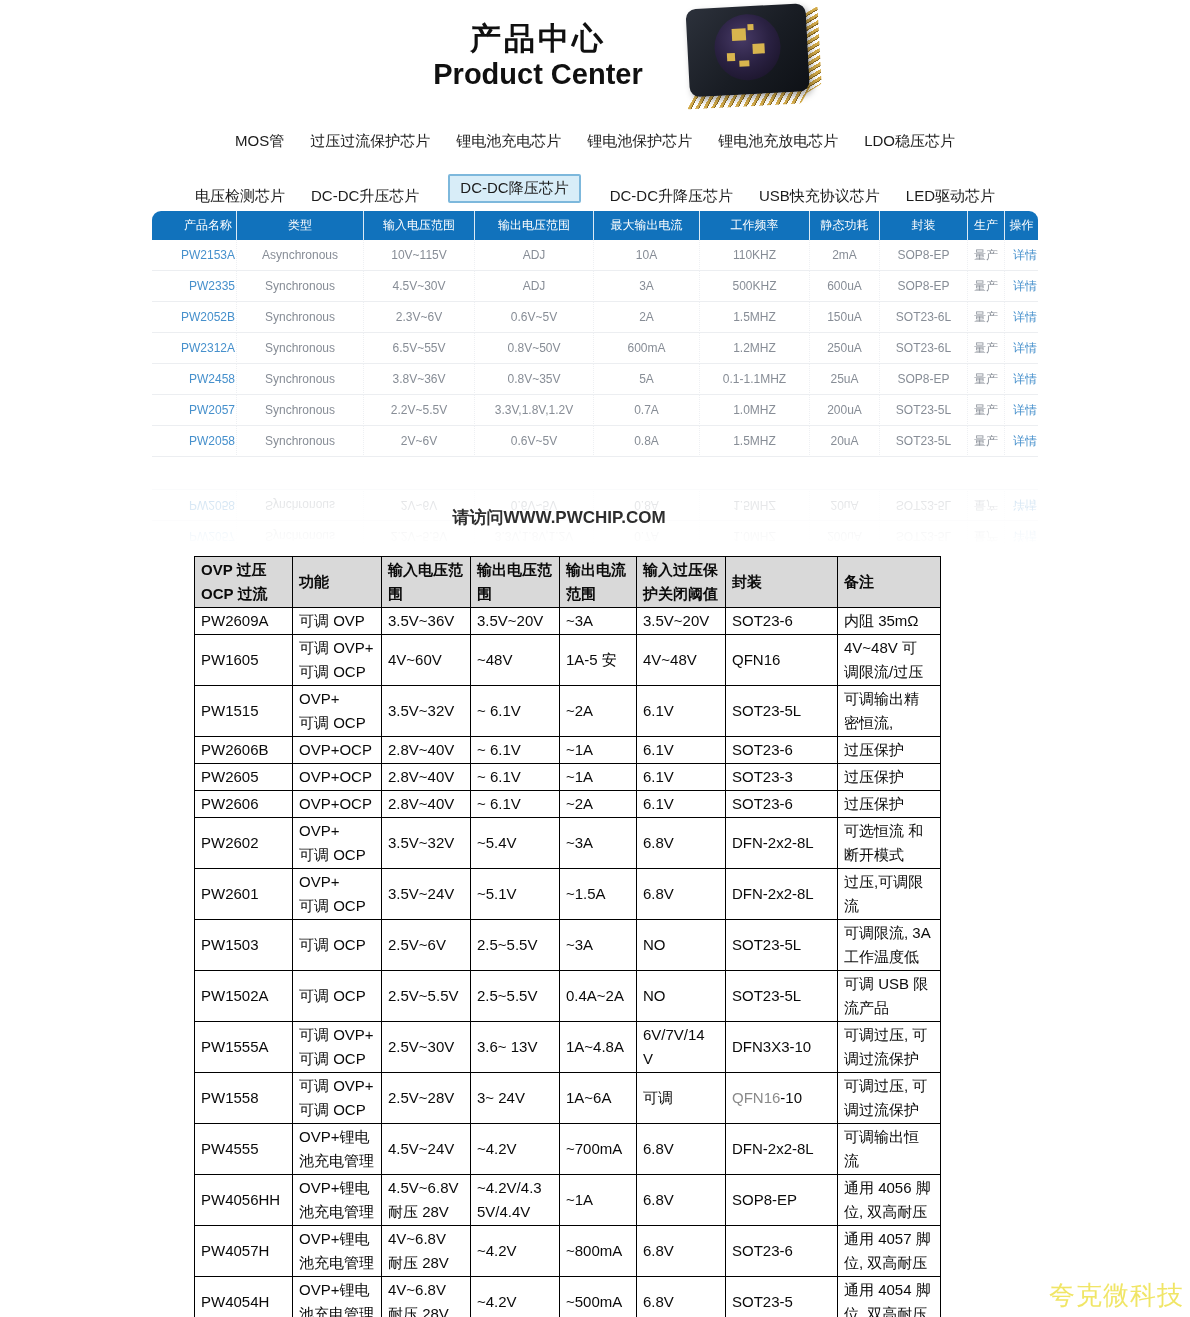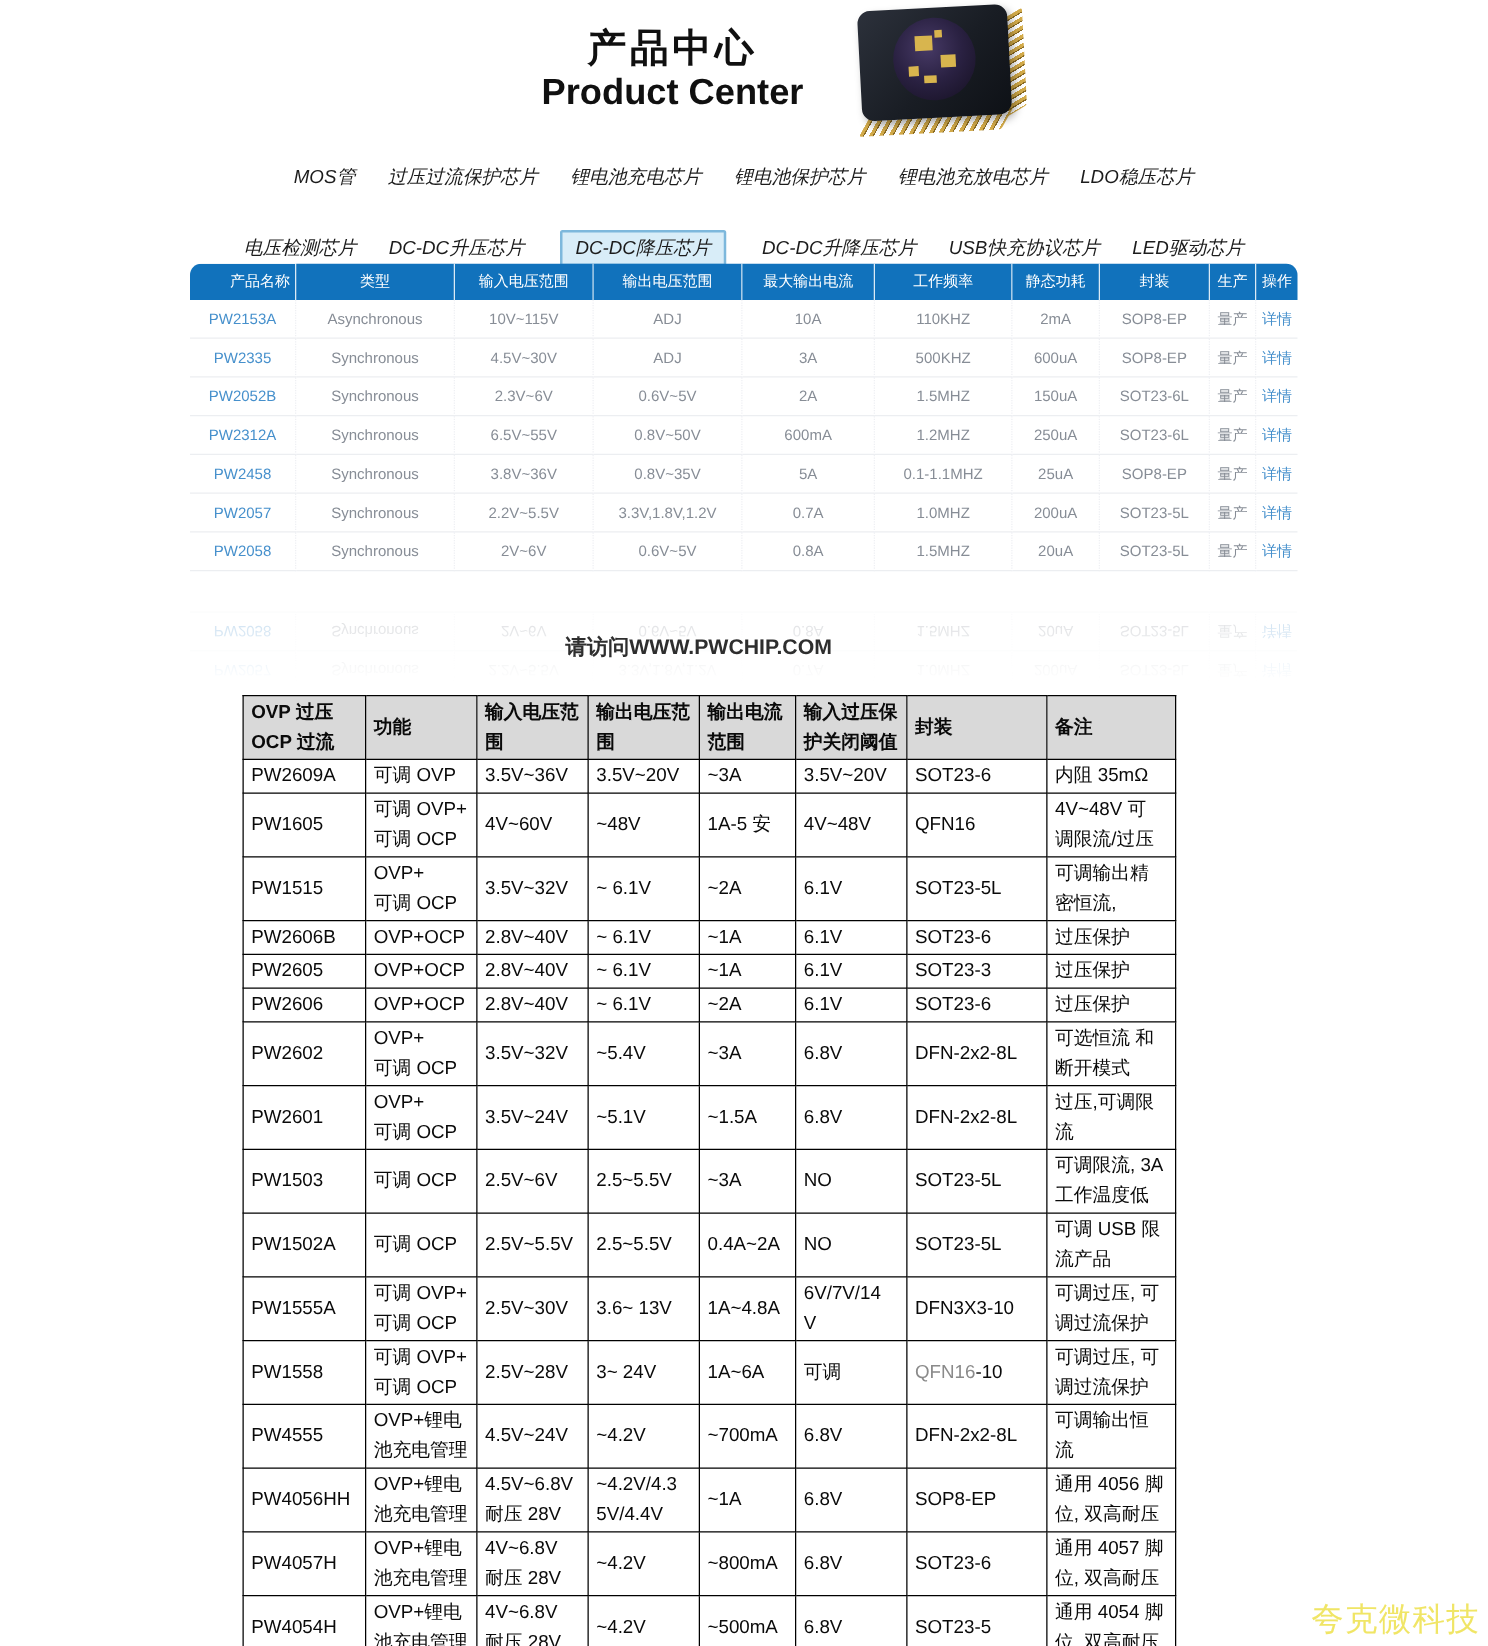--- a/index.html
+++ b/index.html
@@ -28,41 +28,41 @@
       background:radial-gradient(circle at 42% 36%, #473a66 0%, #2a2142 48%, #140f20 100%); }
   .fleck { position:absolute; background:#d8b54e; }
   .f1 { left:18px; top:14px; width:14px; height:12px; }
   .f2 { left:38px; top:30px; width:12px; height:10px; }
   .f3 { left:12px; top:38px; width:8px;  height:8px;  }
   .f4 { left:34px; top:10px; width:6px;  height:6px;  }
   .f5 { left:24px; top:46px; width:10px; height:6px;  }
 
   
   .nav-row { position:absolute; left:0; width:100%; display:flex; justify-content:center;
-             align-items:center; gap:24px; font-size:15px; color:#1c1c1c;font-style:italic; }
+             align-items:flex-end; gap:24px; font-size:15px; color:#1c1c1c; }
   .nav-row1 { top:129px; }
   .nav-row2 { top:168px; }
   .nav-item { cursor:pointer; white-space:nowrap; padding:3px 1px; }
   .nav-item.active { background:#d8edf8; border:2px solid #7db8dc; border-radius:2px;
-                     padding:3px 10px; margin:16px 4px; }
+                     padding:3px 10px; margin:6px 4px; }
 
   
   .ptable-wrap { position:absolute; left:152px; top:211px; width:886px; }
   table.ptable { width:886px; border-collapse:separate; border-spacing:0; table-layout:fixed;
                  font-size:12px; }
   .ptable thead th { background:#1172bc; color:#fff; font-weight:normal; height:29px;
                      text-align:center; border-right:1px solid rgba(255,255,255,.85); padding:0; }
   .ptable thead th:last-child { border-right:none;margin-left:36px; }
   .ptable thead th:first-child { border-top-left-radius:9px;padding-left:28px; }
   .ptable thead th:last-child  { border-top-right-radius:9px; }
   .ptable tbody td { height:30px; text-align:center; color:#878d96;
                      border-bottom:1px solid #eceef1; border-right:1px dotted #eef0f3;
                      overflow:hidden; white-space:nowrap; padding:0 1px; }
   .ptable tbody td:last-child { border-right:none;margin-left:33px; }
-  .ptable td.cell-link { color:#4690cc; cursor:pointer; }
+  .ptable td.cell-link { color:#4690cc; cursor:pointer;text-align:right; }
 
   
   .reflection { position:absolute; left:152px; top:489px; width:886px; height:62px; overflow:hidden;
       pointer-events:none;
       -webkit-mask-image:linear-gradient(to bottom, rgba(0,0,0,.95) 0%, rgba(0,0,0,0) 92%);
       mask-image:linear-gradient(to bottom, rgba(0,0,0,.95) 0%, rgba(0,0,0,0) 92%); }
   .reflection .flip { transform:scaleY(-1); opacity:.3; }
 
   .site-note { position:absolute; top:506px; left:559px; transform:translateX(-50%);
                font-size:17px; font-weight:bold; color:#2e2e2e; z-index:5; white-space:nowrap; }

